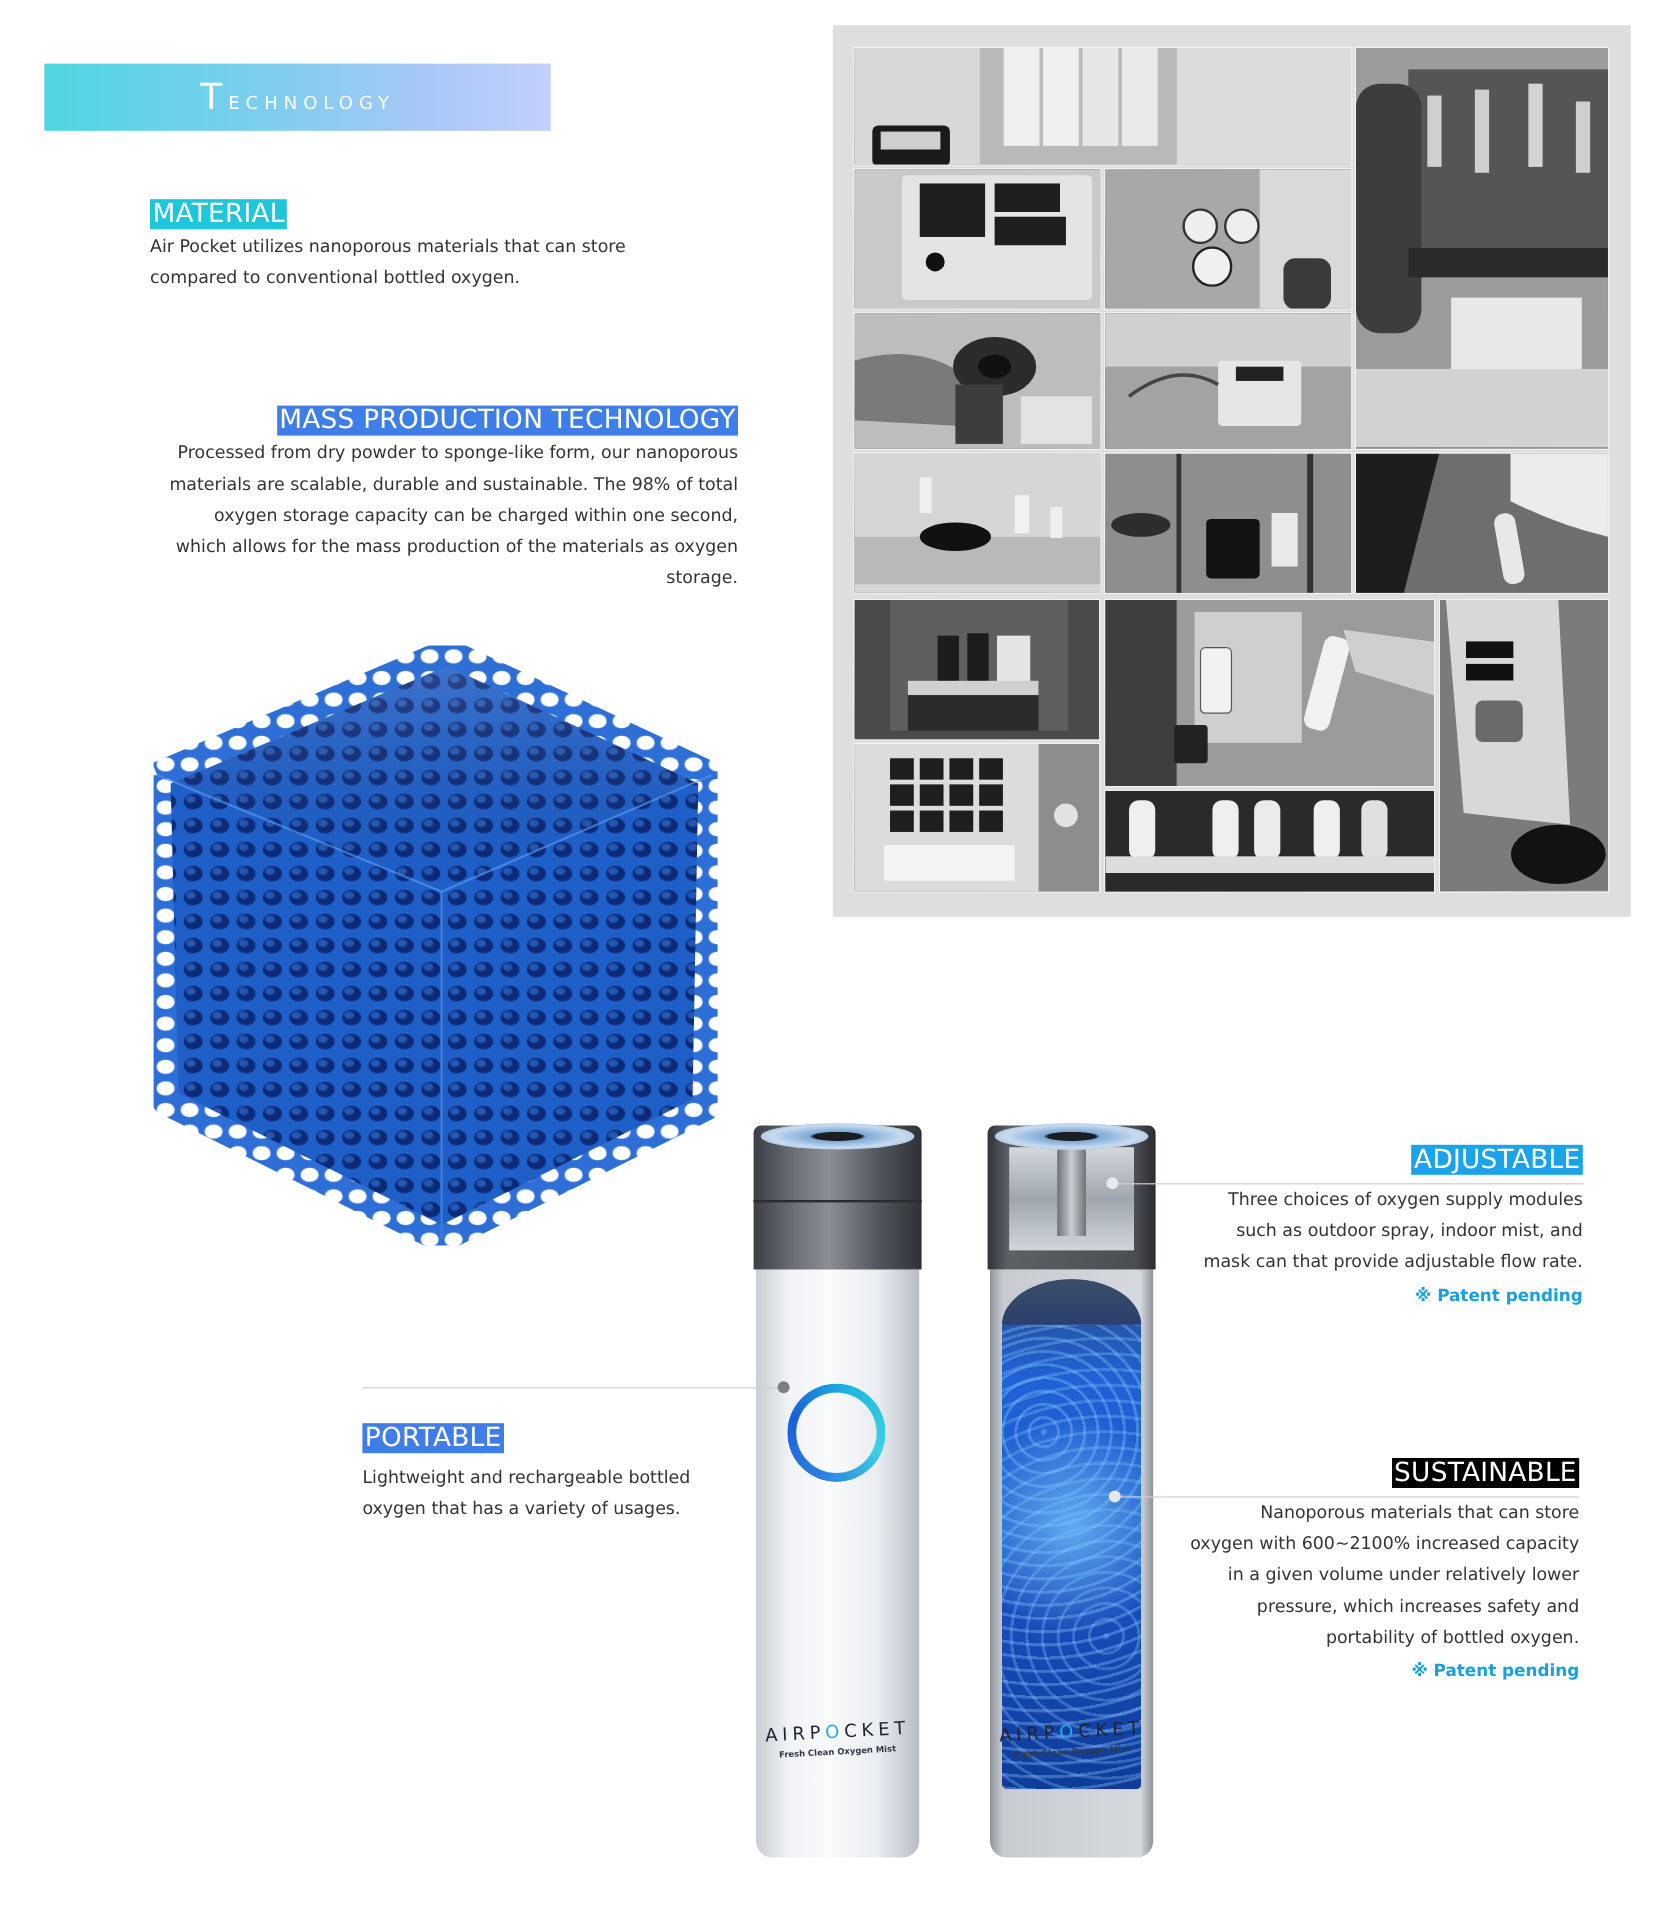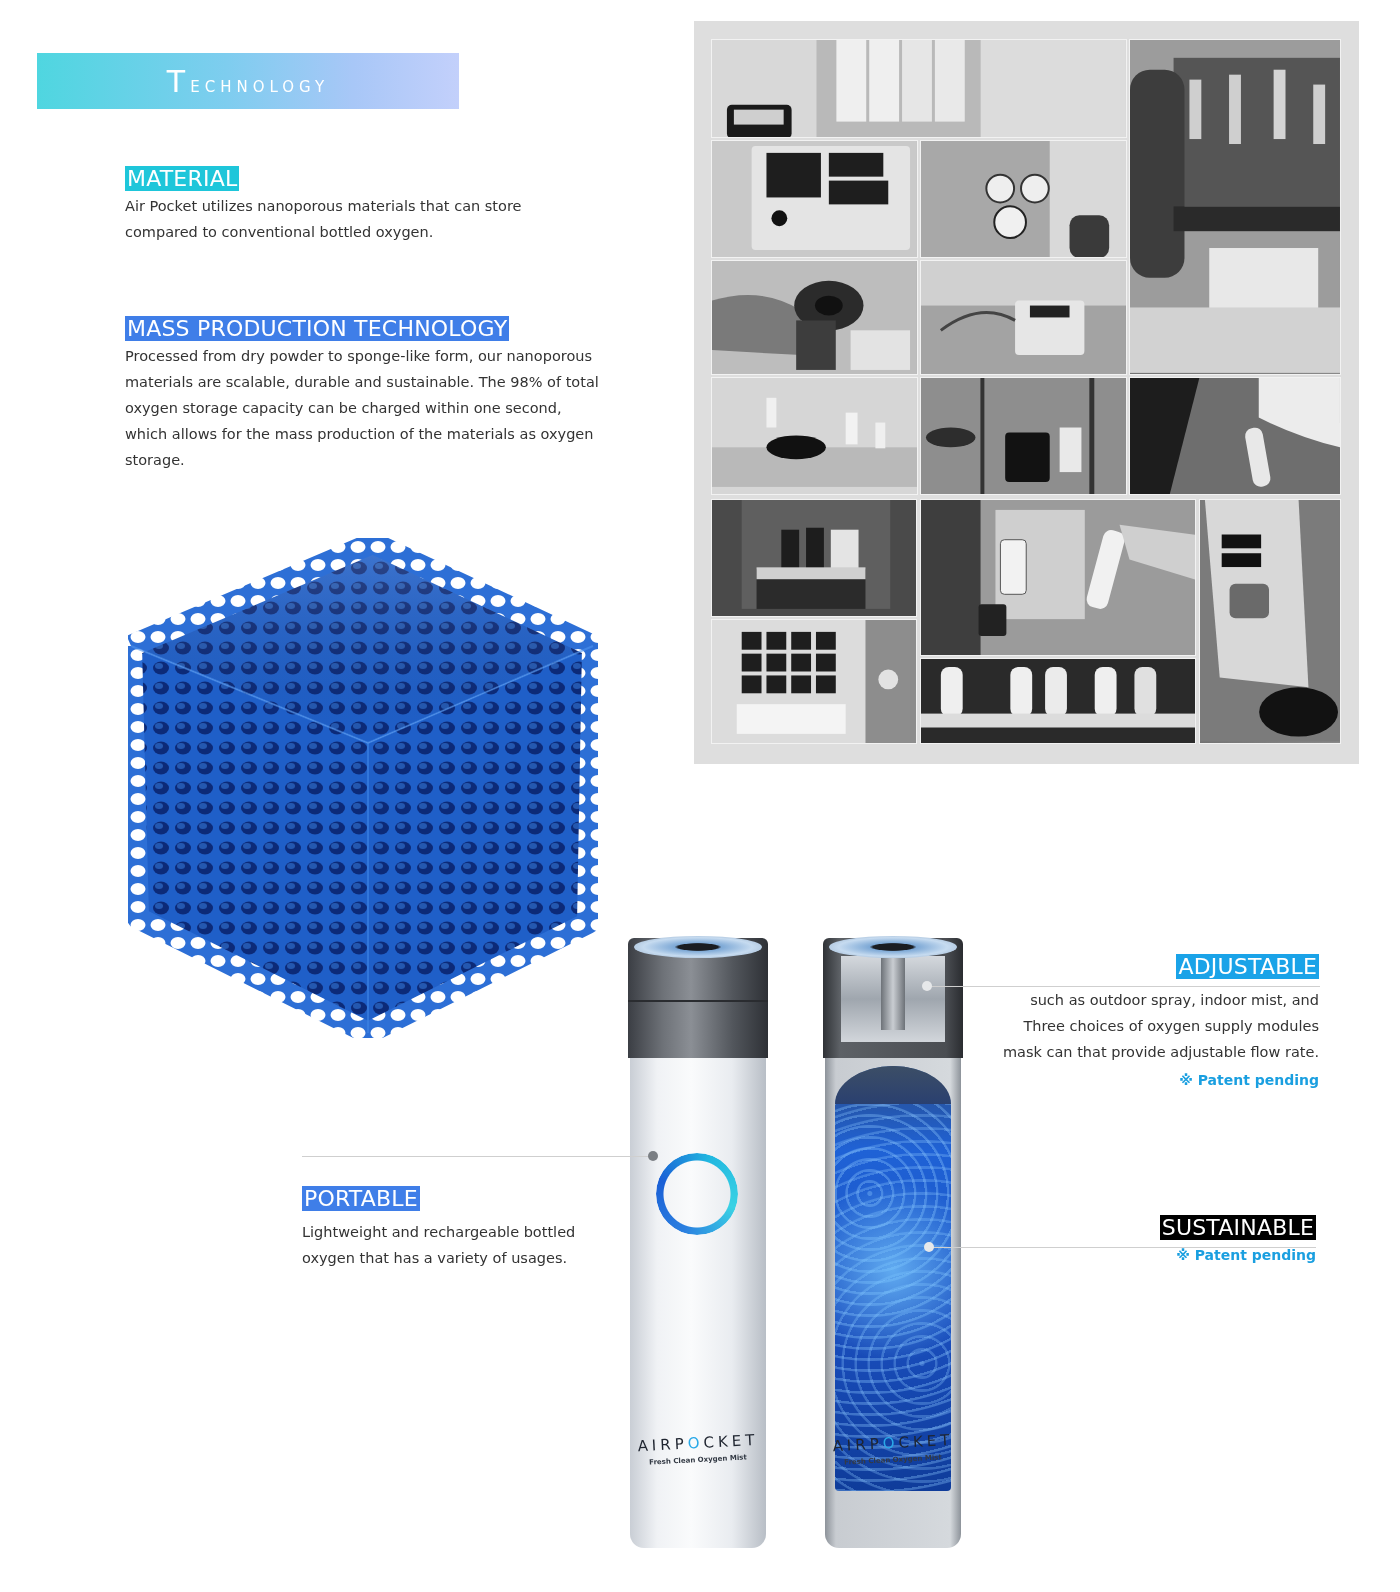--- a/index.html
+++ b/index.html
@@ -25,21 +25,21 @@
     padding: 0 2px; letter-spacing: 0.2px;
   }
   .tag.cyan { background: #1ec6da; }
   .tag.blue { background: #3f7ee8; }
   .tag.sky  { background: #1aa3e8; }
   .tag.teal { background: #000000; }
   .body-text { font-size: 14.5px; line-height: 26px; color: #333333; }
 
   #sec-material { left: 125px; top: 166px; width: 480px; }
   #sec-material .body-text { margin-top: 2px; }
-  #sec-mass { left: 125px; top: 316px; width: 490px; }
+  #sec-mass { left: 125px; top: 338px; width: 490px; text-align: right; }
   #sec-mass .body-text { margin-top: 2px; }
 
   
   .collage {
     position: absolute; left: 694px; top: 21px; width: 665px; height: 743px;
     background: #dedede;
   }
   .cell {
     position: absolute; overflow: hidden;
     background: linear-gradient(160deg, #9a9a9a, #505050 55%, #8a8a8a);
@@ -383,31 +383,38 @@
 
 <div class="callout-line" style="left:928px;top:986px;width:392px;"></div>
 <div class="dot light" style="left:922px;top:981px;"></div>
 
 <div class="callout-line" style="left:930px;top:1247px;width:386px;"></div>
 <div class="dot light" style="left:924px;top:1242px;"></div>
 
 <div class="section sec-right" id="sec-adjustable">
   <span class="tag sky">ADJUSTABLE</span>
   <div class="body-text">
+    <div>Three choices of oxygen supply modules</div>
     <div>such as outdoor spray, indoor mist, and</div>
-    <div>Three choices of oxygen supply modules</div>
     <div>mask can that provide adjustable flow rate.</div>
   </div>
   <div class="patent">※ Patent pending</div>
 </div>
 
 <div class="section" id="sec-portable">
   <span class="tag blue">PORTABLE</span>
   <div class="body-text">
     <div>Lightweight and rechargeable bottled</div>
     <div>oxygen that has a variety of usages.</div>
   </div>
 </div>
 
 <div class="section sec-right" id="sec-sustainable">
   <span class="tag teal">SUSTAINABLE</span>
+  <div class="body-text">
+    <div>Nanoporous materials that can store</div>
+    <div>oxygen with 600~2100% increased capacity</div>
+    <div>in a given volume under relatively lower</div>
+    <div>pressure, which increases safety and</div>
+    <div>portability of bottled oxygen.</div>
+  </div>
   <div class="patent">※ Patent pending</div>
 </div>
 
 </body></html>

